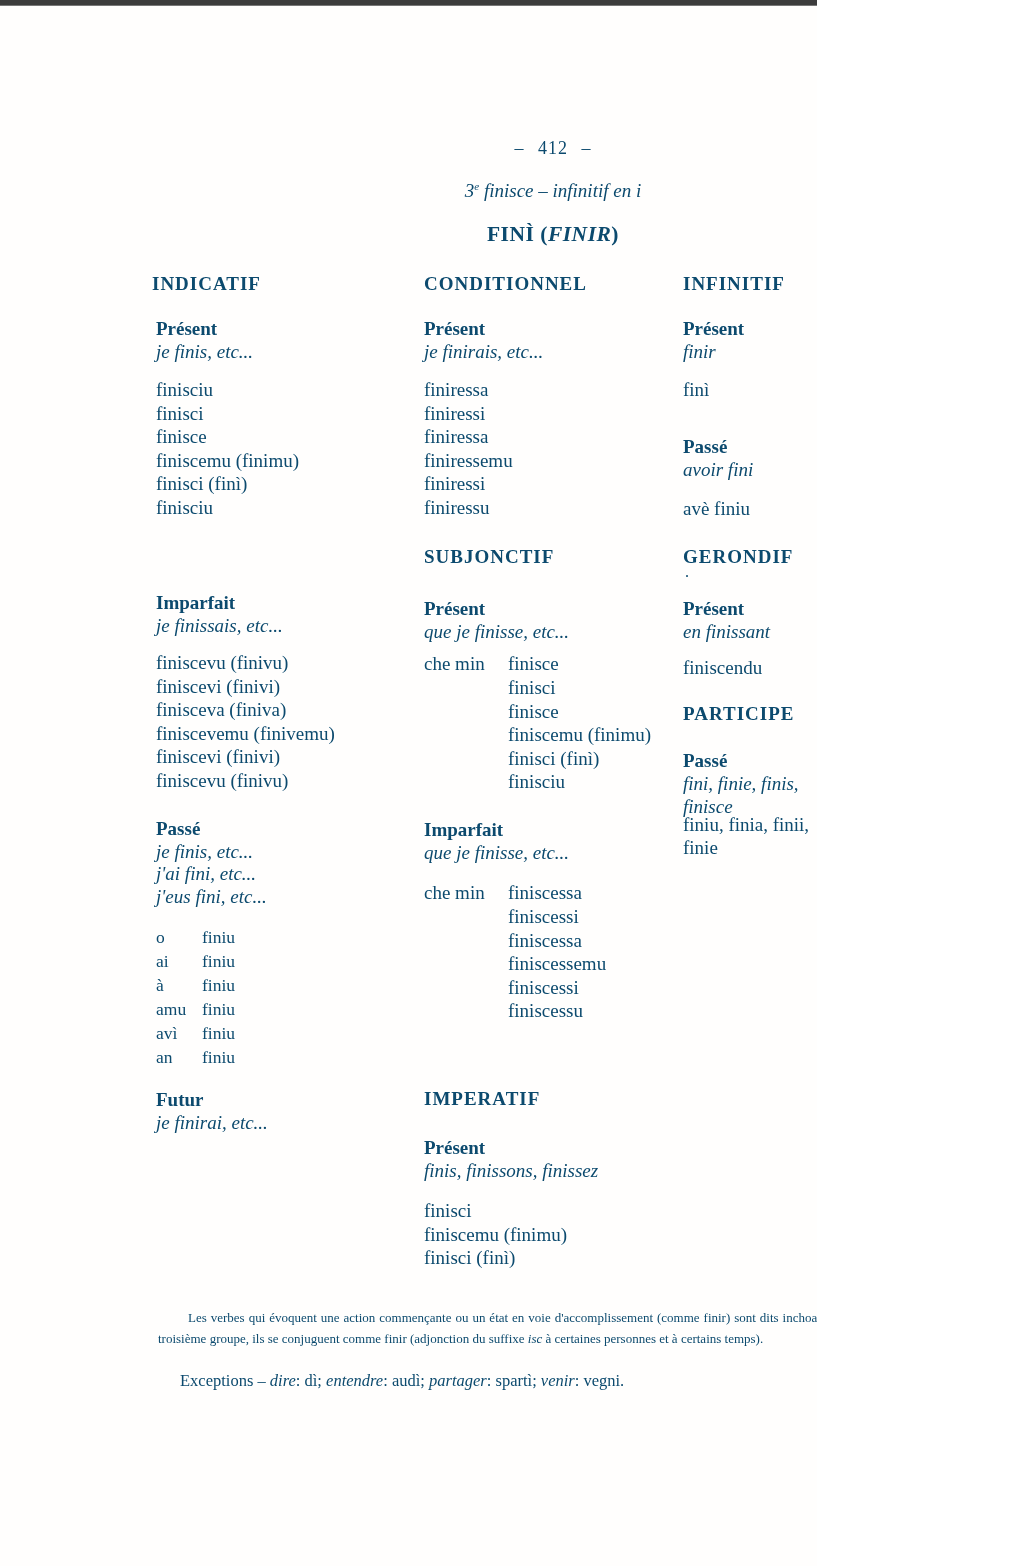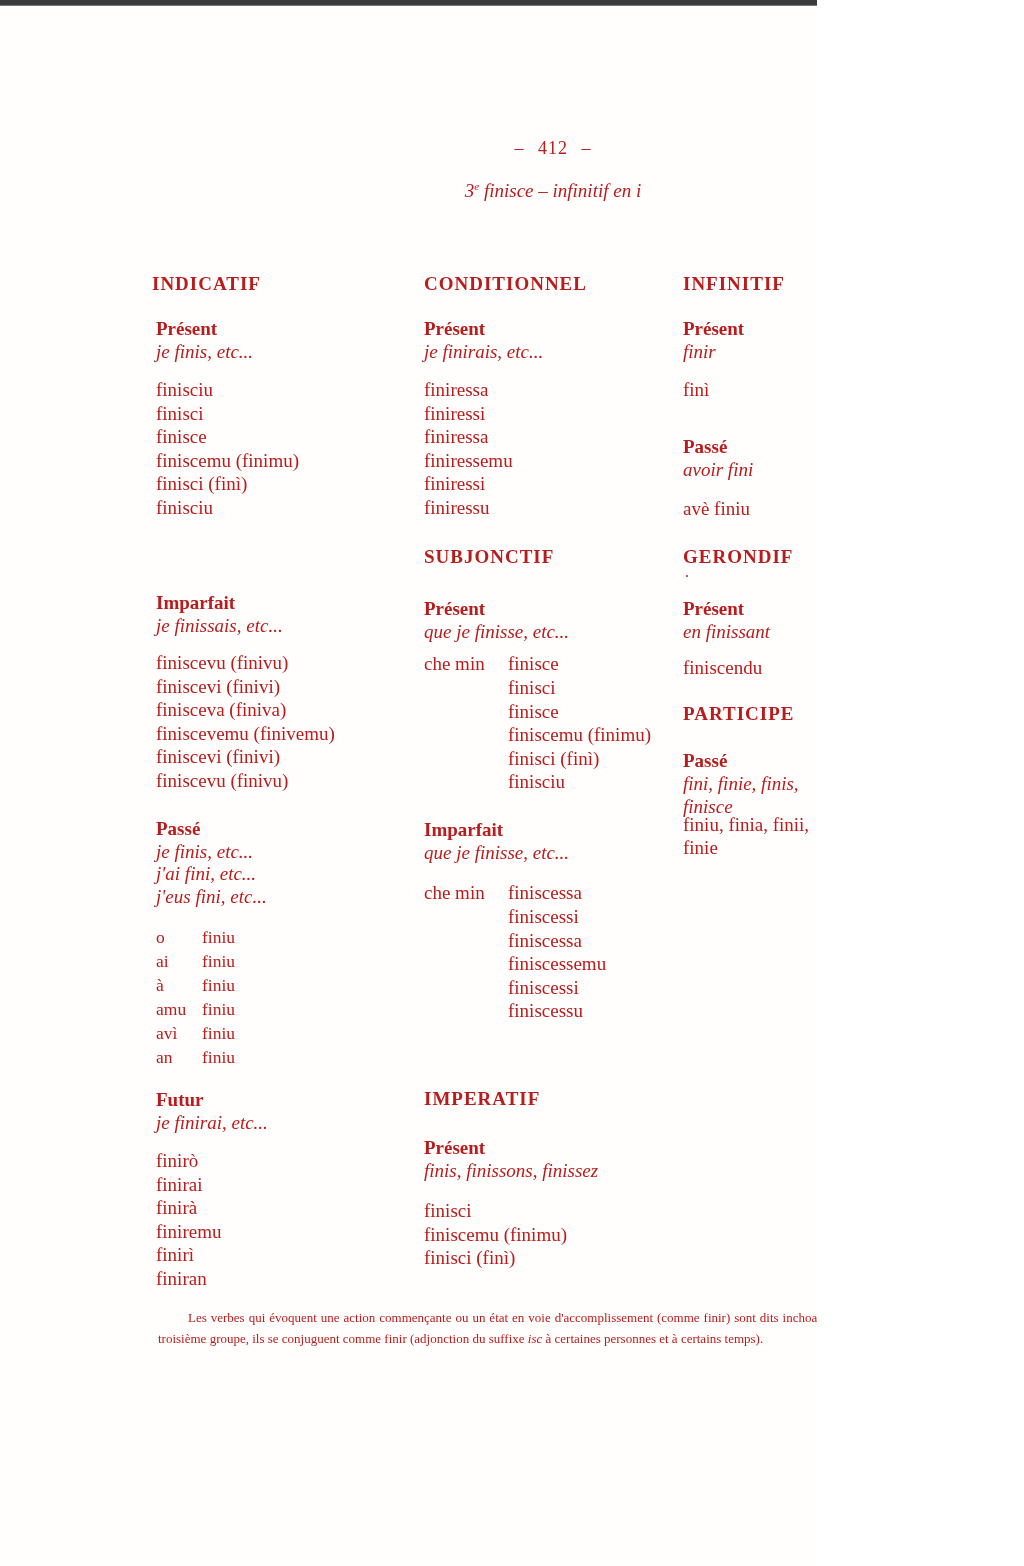--- a/index.html
+++ b/index.html
@@ -1,18 +1,18 @@
 <!DOCTYPE html>
 <html><head>
 <meta charset="utf-8">
 <style>
   html,body{margin:0;padding:0;background:#fff;}
   .page{
     position:relative;width:817px;height:1566px;background:#fffefd;
-    font-family:"Liberation Serif","DejaVu Serif",serif;color:#b91c1c;
+    font-family:"Liberation Serif","DejaVu Serif",serif;color:#0c4a6e;
     overflow:hidden;
   }
   .topbar{position:absolute;top:0;left:0;width:1024px;height:5px;background:#3c3c3c;border-bottom:1px solid #777;}
   .abs{position:absolute;}
   .center{left:150px;width:806px;text-align:center;}
   .pageno{font-size:18px;word-spacing:8px;letter-spacing:1px;}
   .subtitle{font-size:19px;font-style:italic;}
   .subtitle sup{font-size:11px;font-style:italic;}
   .title{font-size:21.5px;font-weight:700;letter-spacing:.5px;}
   .title .it{font-style:italic;}
@@ -33,20 +33,21 @@
 </head>
 <body>
 
 <div class="page">
   <div class="topbar"></div>
 
   <div class="abs center pageno" style="top:138px">– 412 –</div>
 
   <div class="abs center subtitle" style="top:180px"><span>3</span><sup>e</sup><span> finisce – infinitif en i</span></div>
 
+  <div class="abs center title" style="top:222px"><span>FINÌ</span><span> (</span><span class="it">FINIR</span><span>)</span></div>
 
   <div class="abs h" style="left:152px;top:273px">INDICATIF</div>
   <div class="abs h" style="left:424px;top:273px">CONDITIONNEL</div>
   <div class="abs h" style="left:683px;top:273px">INFINITIF</div>
 
   <div class="abs txt" style="left:156px;top:317px">
     <div class="lbl">Présent</div>
     <div class="gl">je finis, etc...</div>
   </div>
   <div class="abs lines" style="left:156px;top:378px">finisciu
@@ -79,26 +80,20 @@
     <div><span class="aux">à</span><span>finiu</span></div>
     <div><span class="aux">amu</span><span>finiu</span></div>
     <div><span class="aux">avì</span><span>finiu</span></div>
     <div><span class="aux">an</span><span>finiu</span></div>
   </div>
 
   <div class="abs txt" style="left:156px;top:1088px">
     <div class="lbl">Futur</div>
     <div class="gl">je finirai, etc...</div>
   </div>
-  <div class="abs lines" style="left:156px;top:1149px">finirò
-finirai
-finirà
-finiremu
-finirì
-finiran</div>
 
   <div class="abs txt" style="left:424px;top:317px">
     <div class="lbl">Présent</div>
     <div class="gl">je finirais, etc...</div>
   </div>
   <div class="abs lines" style="left:424px;top:378px">finiressa
 finiressi
 finiressa
 finiressemu
 finiressi
@@ -160,13 +155,14 @@
 
   <div class="abs h" style="left:683px;top:703px">PARTICIPE</div>
   <div class="abs txt" style="left:683px;top:749px">
     <div class="lbl">Passé</div>
     <div class="gl">fini, finie, finis, finisce</div>
   </div>
   <div class="abs txt" style="left:683px;top:813px">finiu, finia, finii, finie</div>
 
   <div class="abs footer" style="left:150px;top:1308px;width:782px"><span>Les verbes qui évoquent une action commençante ou un état en voie d'accomplissement (comme finir) sont dits inchoatifs. Nombreux dans ce troisième groupe, ils se conjuguent comme finir (adjonction du suffixe </span><span class="fr">isc</span><span> à certaines personnes et à certains temps).</span></div>
 
+  <div class="abs exceptions" style="left:150px;top:1371px;width:782px"><span>Exceptions – </span><span class="fr">dire</span><span>: dì; </span><span class="fr">entendre</span><span>: audì; </span><span class="fr">partager</span><span>: spartì; </span><span class="fr">venir</span><span>: vegni.</span></div>
 </div>
 
 </body></html>

